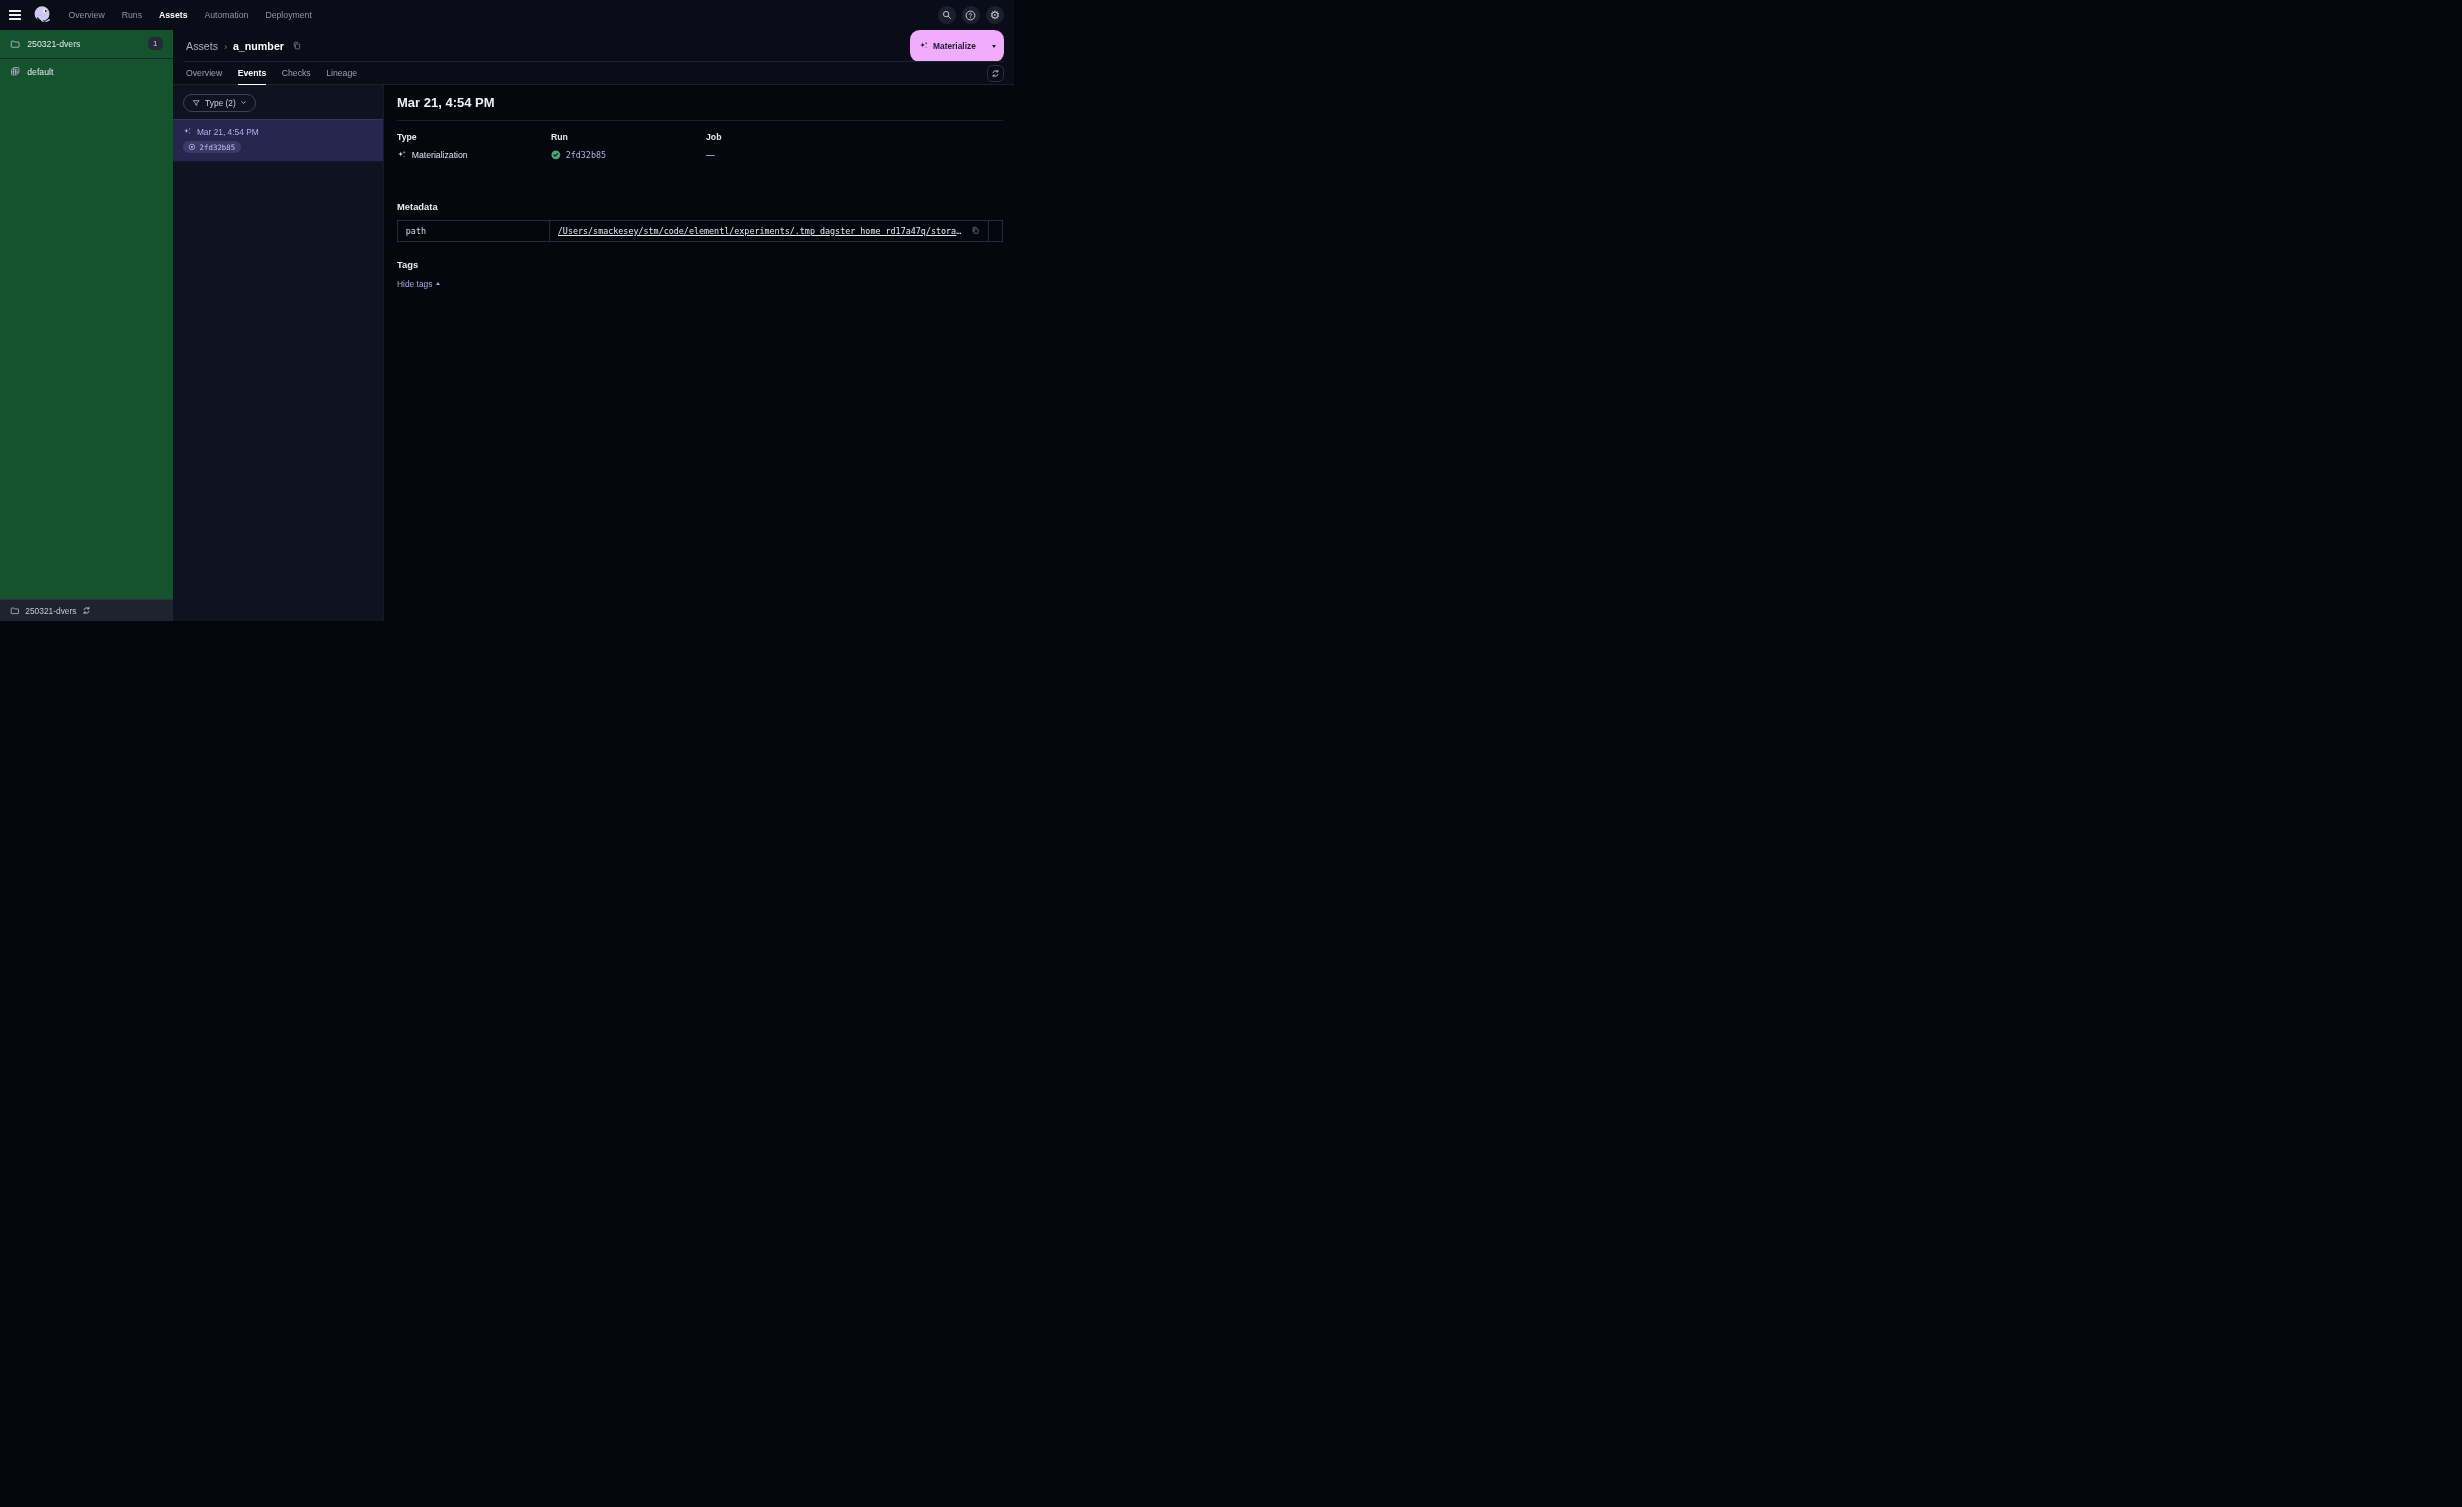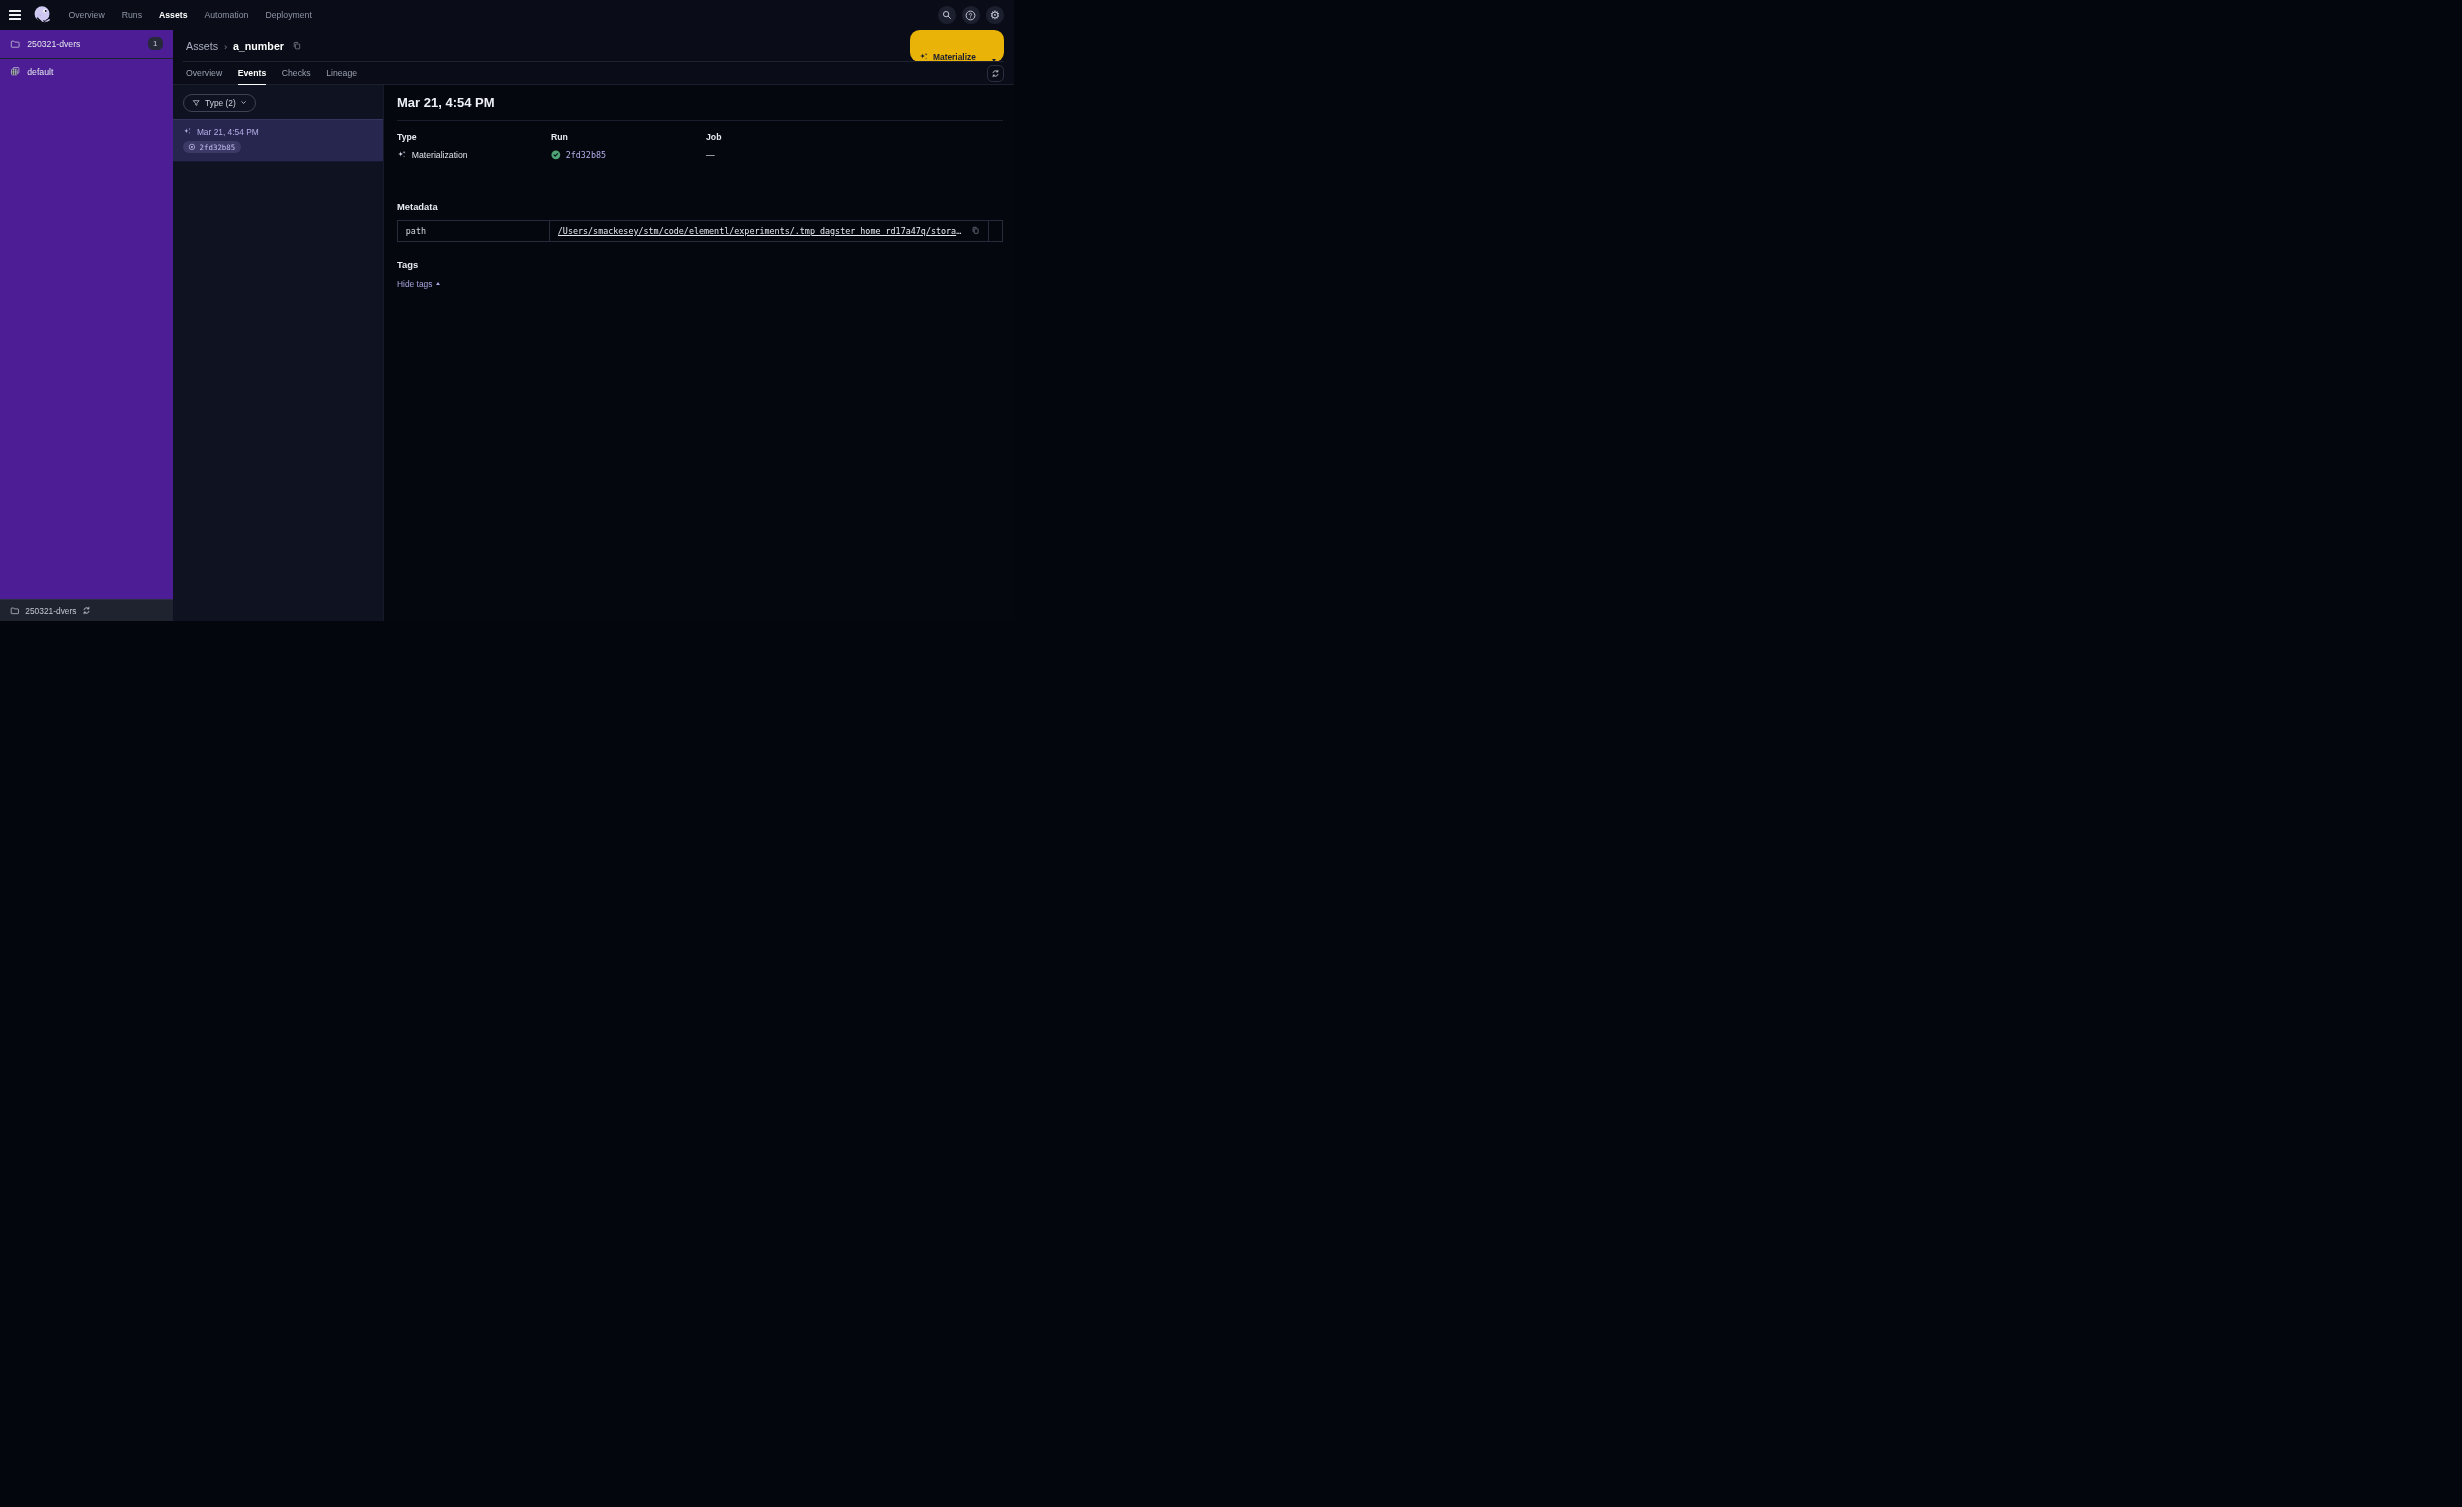--- a/index.html
+++ b/index.html
@@ -20,21 +20,21 @@
   .nav-link { font-size:8.7px; color:#8f95a8; cursor:pointer; }
   .nav-link.active { color:#ffffff; font-weight:700; }
   .nav-icons { margin-left:auto; display:flex; gap:6.5px; }
   .icon-circle { width:17.5px; height:17.5px; border-radius:50%; background:#1b1f2e; color:#c6cad6;
                  display:flex; align-items:center; justify-content:center; cursor:pointer; }
 
   
   .app { flex:1; display:flex; min-height:0; }
 
   
-  .sidebar { width:173px; flex:0 0 173px; background:#4c1d95; display:flex; flex-direction:column; }
+  .sidebar { width:173px; flex:0 0 173px; background:#14532d; display:flex; flex-direction:column; }
   .side-row { display:flex; align-items:center; gap:6.5px; padding:0 10.4px; color:#e6e8ef; font-size:8.7px; }
   .side-group { height:28.5px; border-bottom:0.6px solid #1f2230; cursor:pointer; }
   .side-count { margin-left:auto; background:#252938; border-radius:5.2px; padding:1.9px 5.2px;
                 font-size:7.8px; color:#ccd0da; }
   .side-item { height:26px; cursor:pointer; }
   .side-footer { margin-top:auto; height:22px; background:#1f2330; border-top:0.6px solid #2c3040;
                  display:flex; align-items:center; gap:5.2px; padding:0 10.4px; color:#c2c6d2; font-size:8.4px; }
   .side-icon { color:#c6cad6; display:flex; }
 
   
@@ -42,22 +42,22 @@
   .main-header { height:32px; flex:0 0 32px; background:#0a0d17; display:flex; align-items:center;
                  padding:0 10.4px 0 13px; position:relative; }
   .main-header::after { content:""; position:absolute; left:10.4px; right:10.4px; bottom:0; height:0.6px;
                         background:#1e2232; }
   .breadcrumb { display:flex; align-items:center; gap:5.8px; font-size:10.7px; }
   .crumb-root { color:#a9adc2; cursor:pointer; }
   .crumb-sep { color:#7d8296; font-size:9.7px; }
   .crumb-current { color:#ffffff; font-weight:700; }
   .copy-btn { display:flex; color:#8a8fa0; margin-left:2.6px; cursor:pointer; }
 
-  .materialize { margin-left:auto; height:32px; background:#eab308; border-radius:9.7px;
-                 display:flex; align-items:flex-end; overflow:hidden; cursor:pointer; }
+  .materialize { margin-left:auto; height:32px; background:#f0abfc; border-radius:9.7px;
+                 display:flex; align-items:center; overflow:hidden; cursor:pointer; }
   .materialize-main { display:flex; align-items:center; gap:4.5px; padding:0 7.8px 0 8.4px;
                       color:#191c30; font-size:8.4px; font-weight:700; }
   .materialize-main svg { color:#191c30; }
   .materialize-sep { width:0.6px; background:#b9b7c9; margin:2.6px 0; }
   .materialize-caret { display:flex; align-items:center; justify-content:center; width:19.4px; }
   .caret-down { width:0; height:0; border-left:2.9px solid transparent; border-right:2.9px solid transparent;
                 border-top:3.6px solid #1a1d30; }
 
   .tabs-row { height:23px; flex:0 0 23px; background:#0a0d17; border-bottom:0.6px solid #1c202e;
               display:flex; align-items:stretch; gap:15.5px; padding:0 10.4px 0 13px; }

